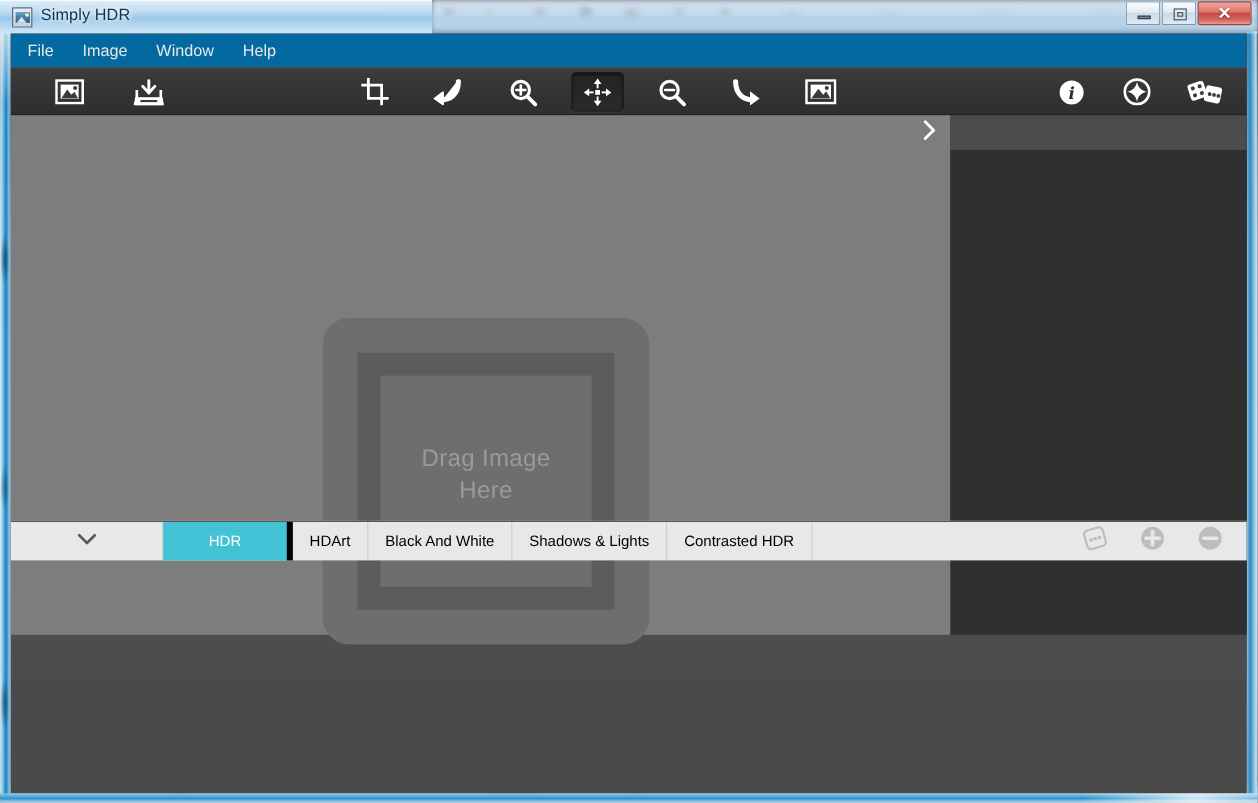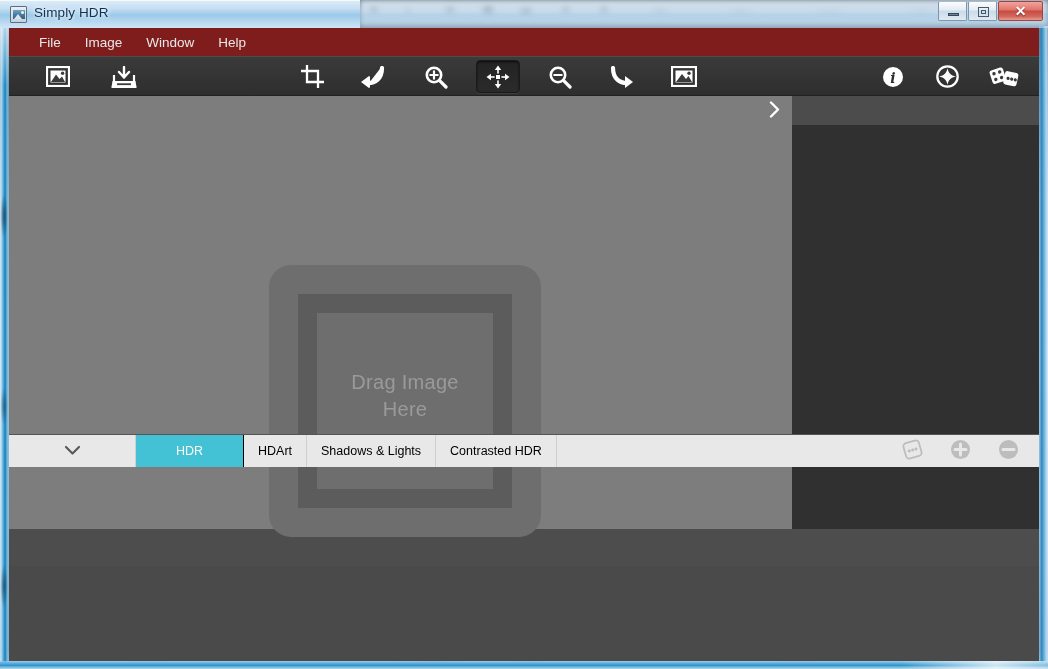--- a/index.html
+++ b/index.html
@@ -168,23 +168,23 @@
   
   #client {
     position: absolute; left: 9px; top: 28px; width: 1030px; height: 633px;
     background: #4a4a4a;
     overflow: hidden;
   }
 
   
   #menubar {
     height: 28px;
-    background: #7f1d1d;
+    background: #0369a1;
     display: flex; align-items: center;
-    padding-left: 18px;
+    padding-left: 2px;
   }
   .menu-item {
     color: #e8e8e8;
     font-size: 13.5px;
     padding: 4px 12px;
     cursor: default;
   }
 
   
   #toolbar {
@@ -270,21 +270,21 @@
     padding: 0 14px;
     font-size: 12.5px;
     color: #000000;
     border-right: 1px solid #cfcfcf;
     cursor: default;
     white-space: nowrap;
   }
   .preset-tab.active {
     background: #42c2d4;
     color: #ffffff;
-    border-right: 1px solid #000000;
+    border-right: 5px solid #000000;
     min-width: 108px;
   }
   #preset-spacer { flex: 1; }
   #preset-actions {
     display: flex; align-items: center; gap: 26px;
     padding-right: 20px;
   }
   .pbtn { width: 22px; height: 22px; display:flex; align-items:center; justify-content:center; cursor: default; }
 
   
@@ -504,20 +504,21 @@
       <div id="preset-dropdown">
         <span>
           <svg width="17" height="11" viewBox="0 0 17 11">
             <path d="M2 2 L8.5 8.5 L15 2" fill="none" stroke="#5a5a5a" stroke-width="2.2" stroke-linecap="round" stroke-linejoin="round"></path>
           </svg>
         </span>
       </div>
 
       <div class="preset-tab active">HDR</div>
       <div class="preset-tab">HDArt</div>
+      <div class="preset-tab">Black And White</div>
       <div class="preset-tab">Shadows &amp; Lights</div>
       <div class="preset-tab">Contrasted HDR</div>
 
       <div id="preset-spacer"></div>
 
       <div id="preset-actions">
         <div class="pbtn">
           <span>
             <svg width="21" height="21" viewBox="0 0 21 21">
               <g transform="rotate(-16 10.5 10.5)">

